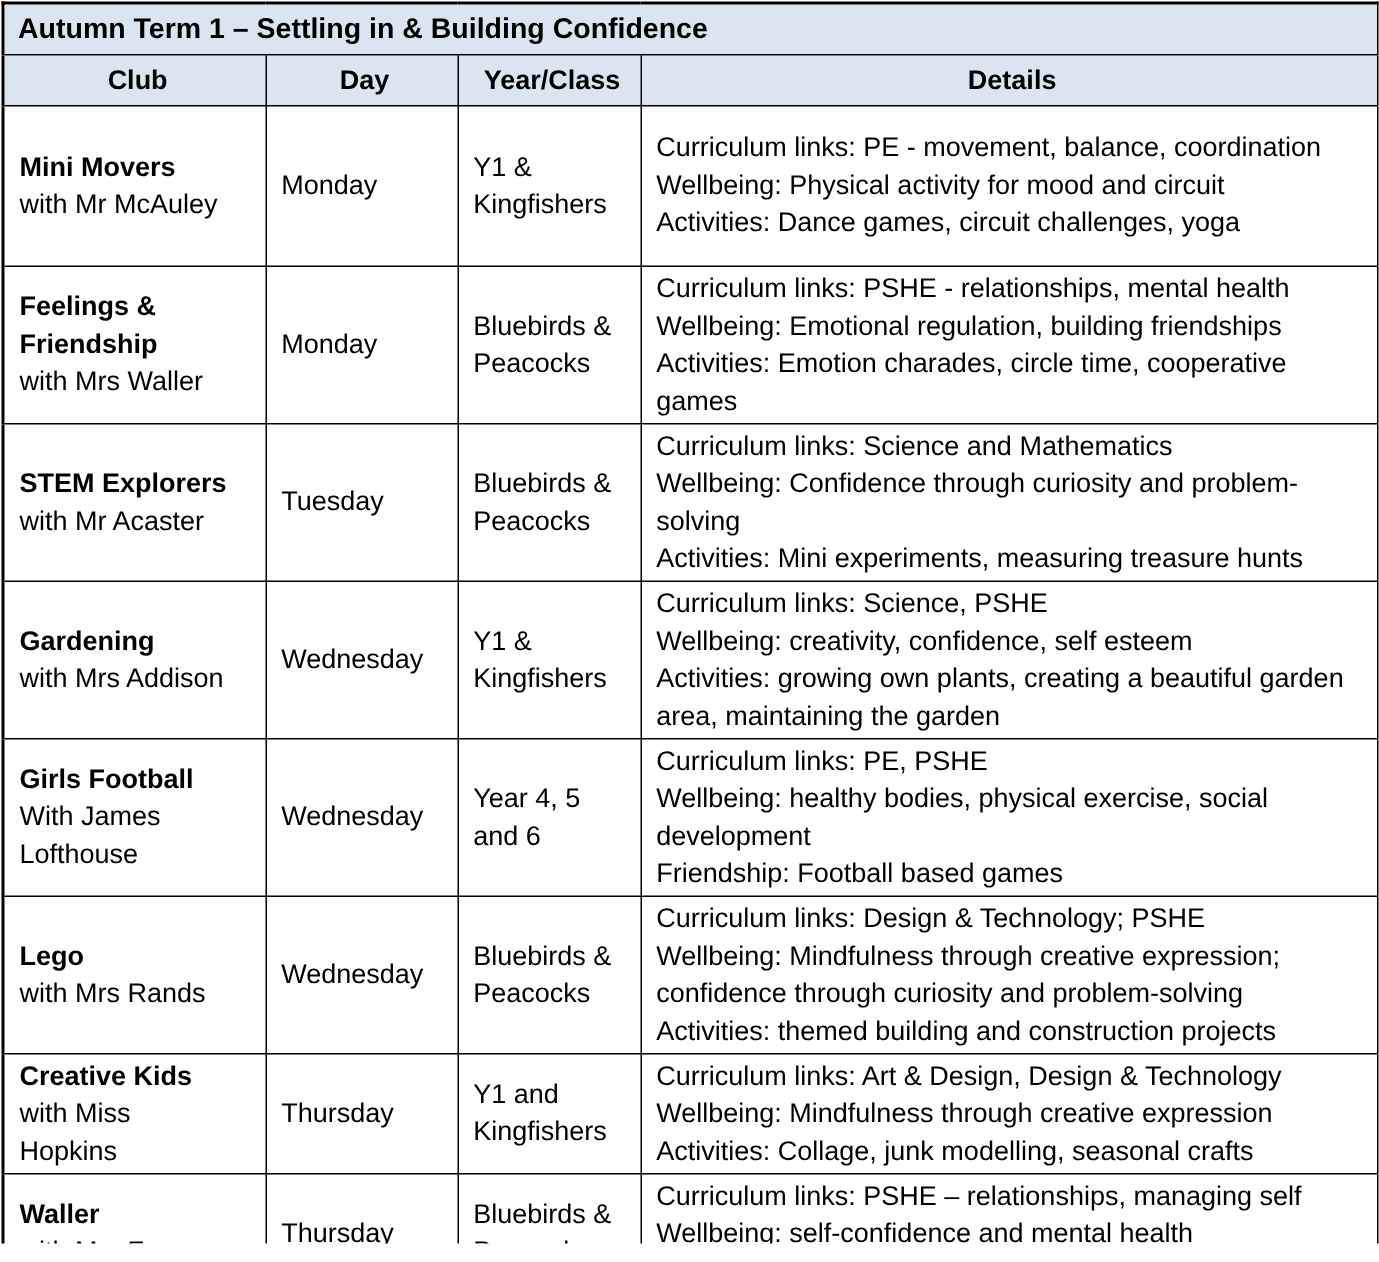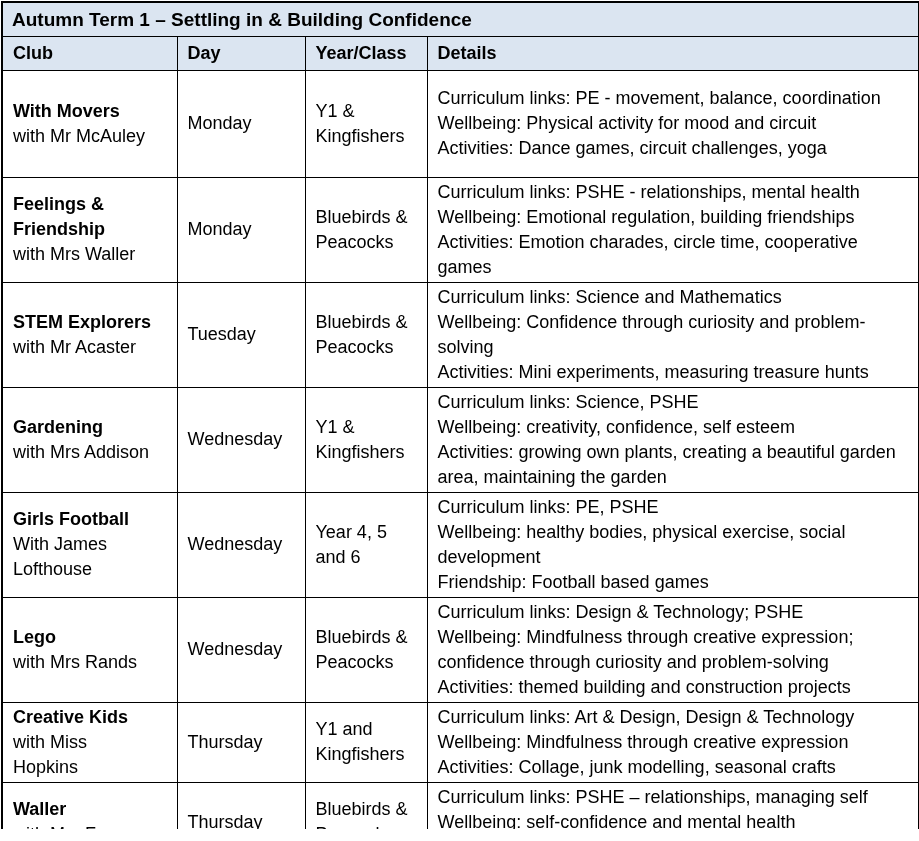--- a/index.html
+++ b/index.html
@@ -44,21 +44,21 @@
   tr.title-row th {
     background: #dbe5f1;
     text-align: left;
     font-weight: bold;
     font-size: 19px;
     height: 34px;
     padding-left: 9px;
   }
   tr.header-row th {
     background: #dbe5f1;
-    text-align: left;
+    text-align: center;
     font-weight: bold;
     height: 34px;
   }
   td.club-cell .club-name { font-weight: bold; }
   td.club-cell .club-leader { white-space: pre-line; }
   td.year-cell { white-space: pre-line; }
   td.details-cell {
     vertical-align: top;
     padding-top: 3px;
   }
@@ -88,21 +88,21 @@
       </tr>
       <tr class="header-row">
         <th>Club</th>
         <th>Day</th>
         <th>Year/Class</th>
         <th>Details</th>
       </tr>
 
       <tr class="r1">
         <td class="club-cell">
-          <div class="club-name">With Movers</div>
+          <div class="club-name">Mini Movers</div>
           <div class="club-leader">with Mr McAuley</div>
         </td>
         <td class="day-cell">Monday</td>
         <td class="year-cell">Y1 &amp;
 Kingfishers</td>
         <td class="details-cell">
           <div>Curriculum links: PE - movement, balance, coordination</div>
           <div>Wellbeing: Physical activity for mood and circuit</div>
           <div>Activities: Dance games, circuit challenges, yoga</div>
         </td>

